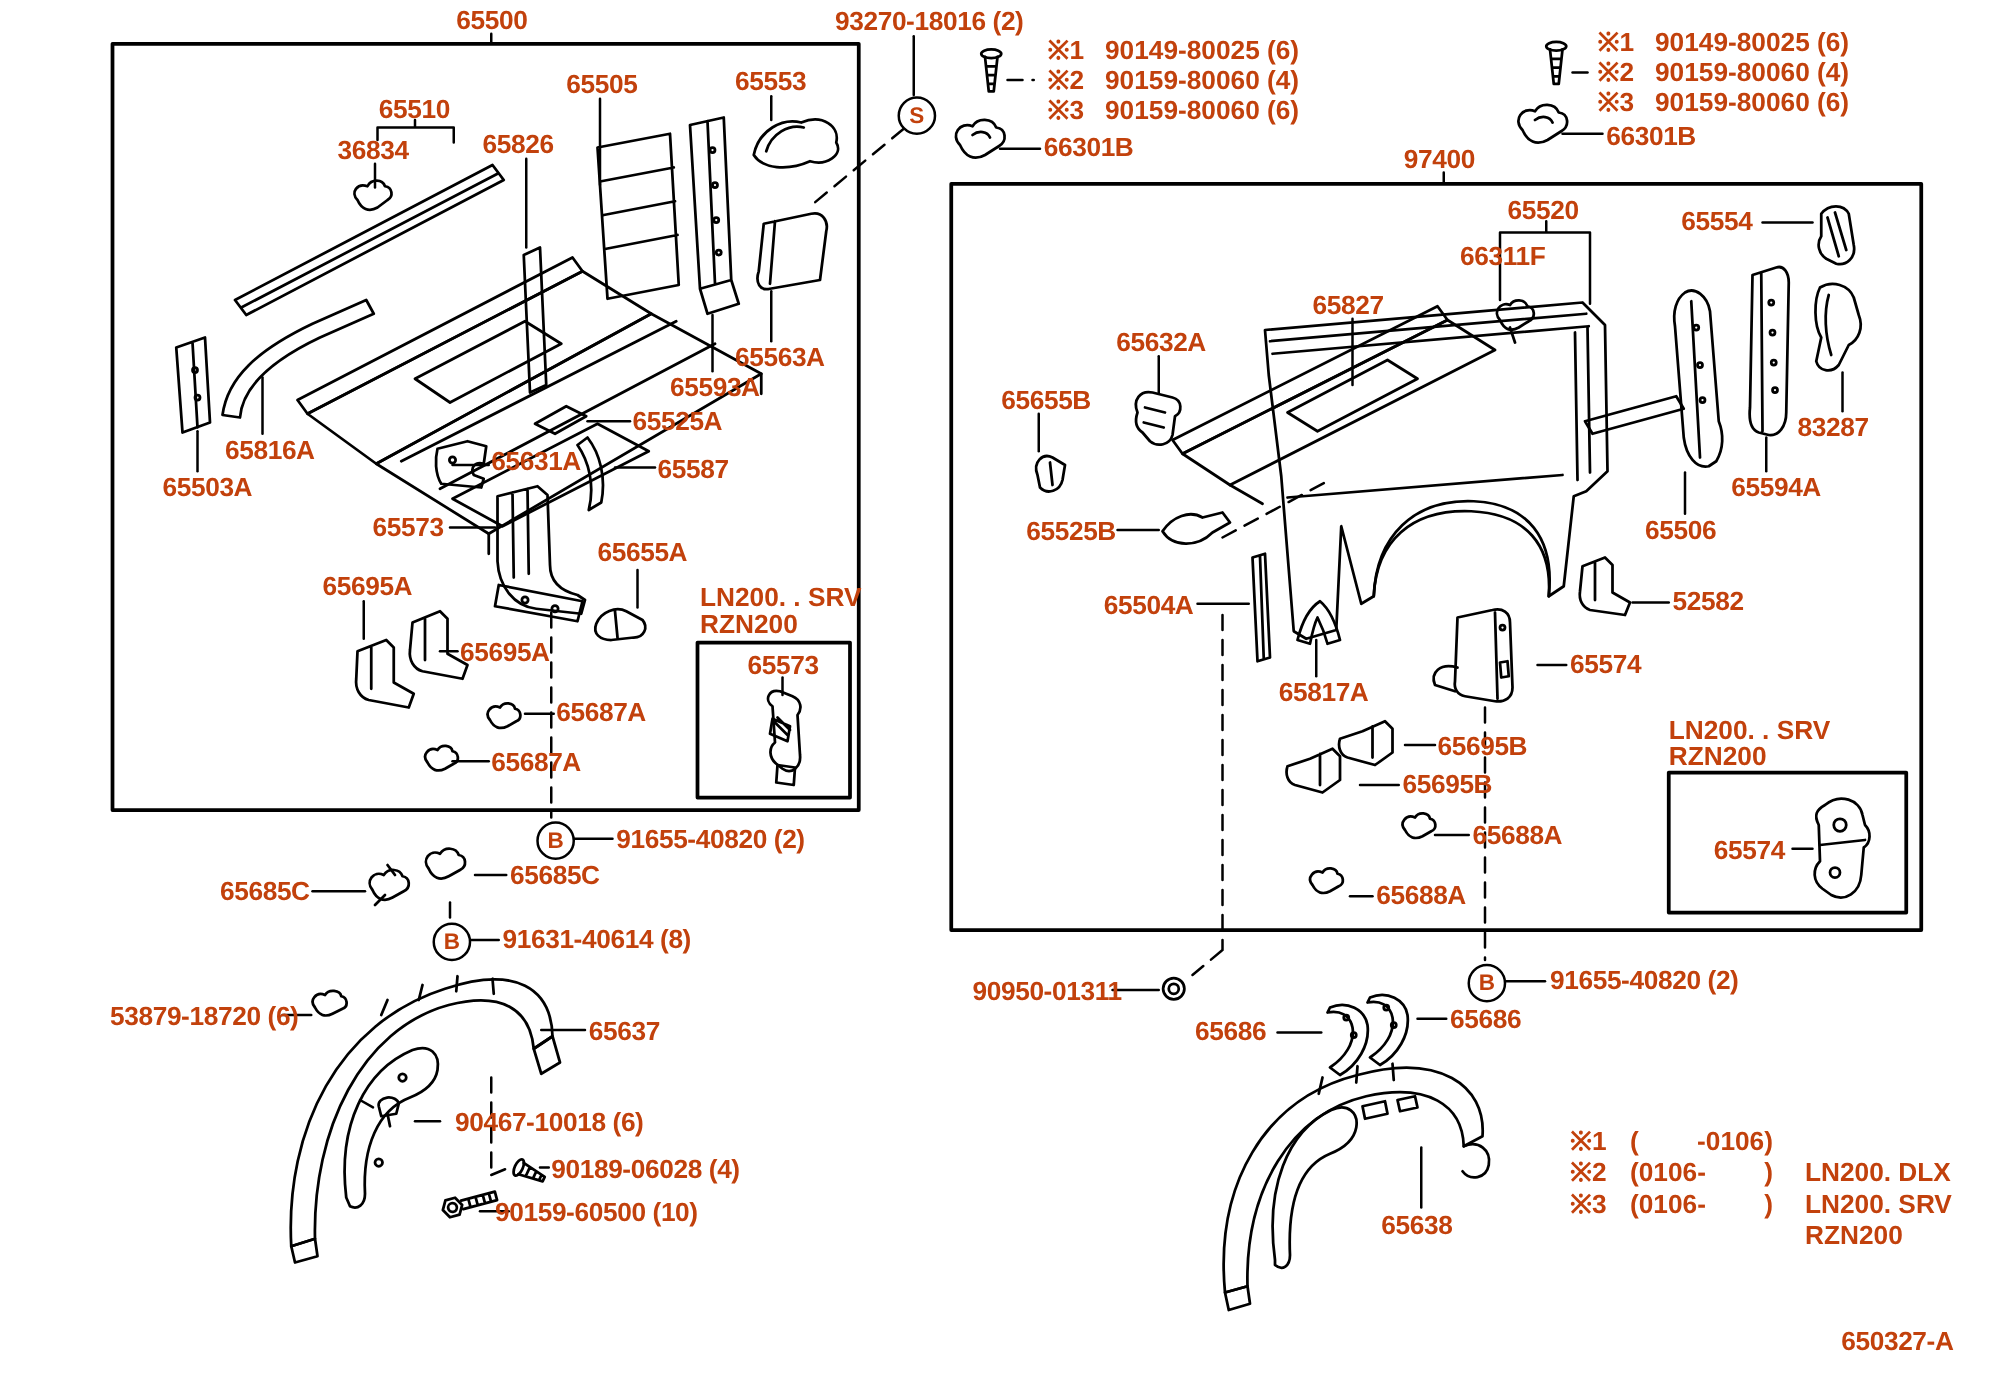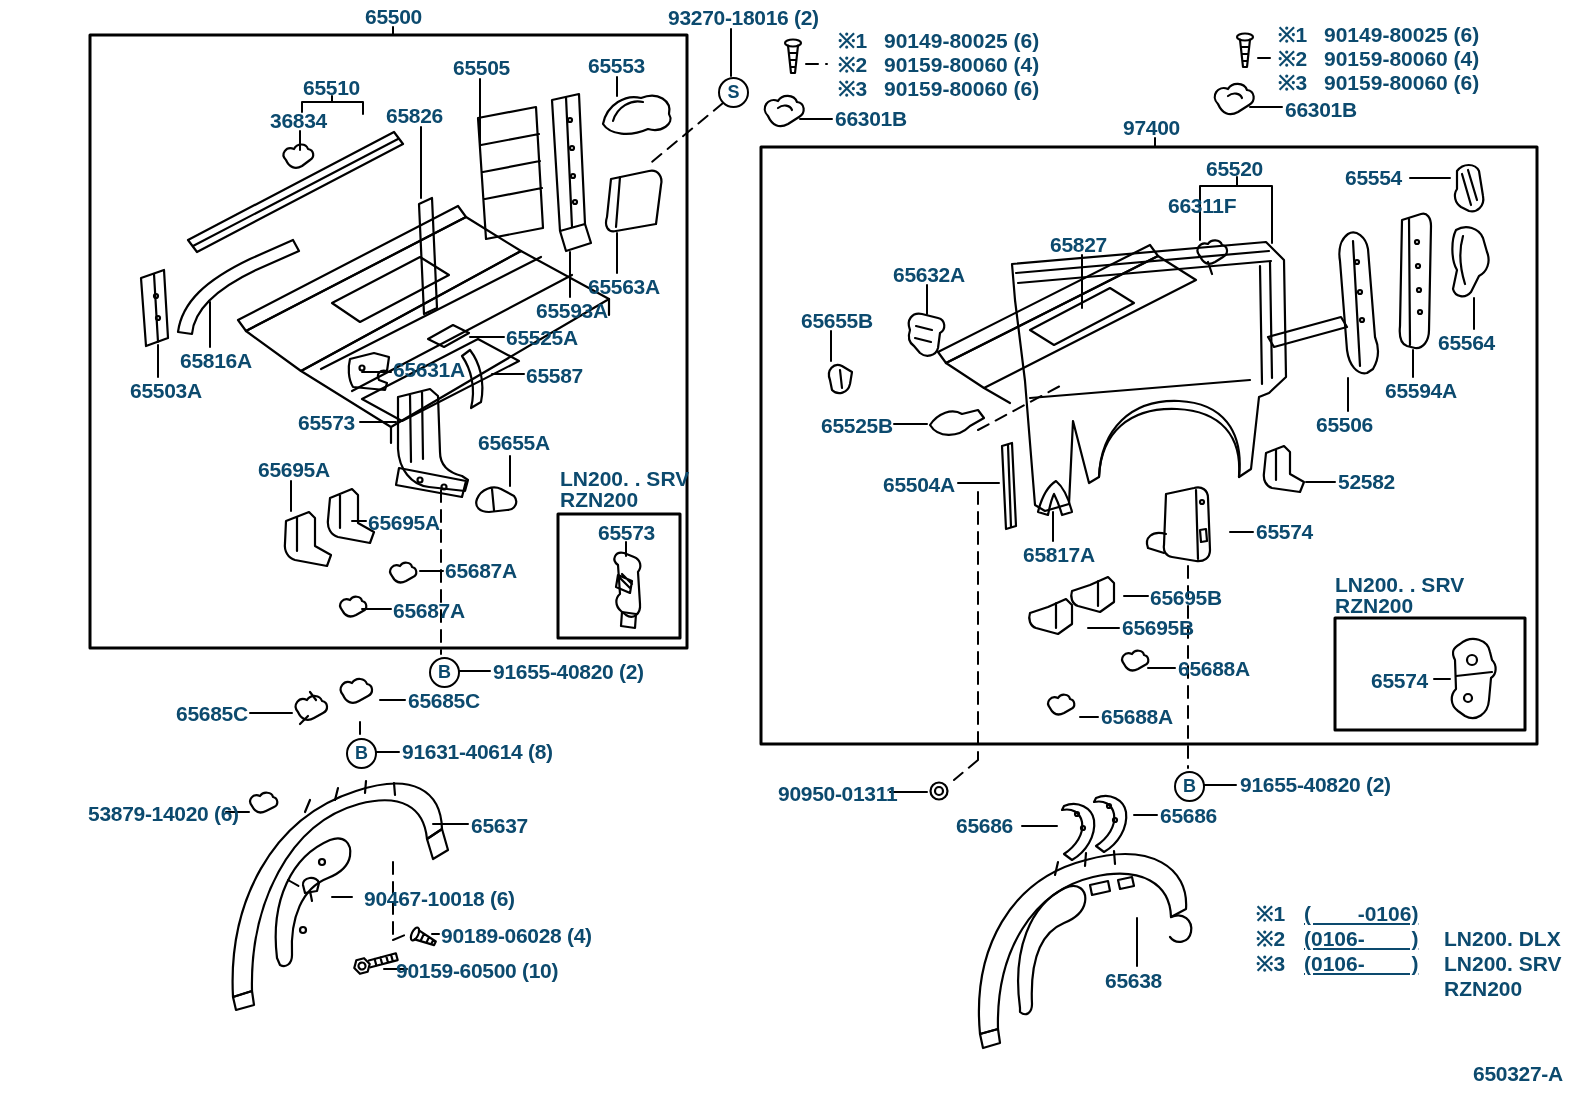--- a/index.html
+++ b/index.html
@@ -1,29 +1,29 @@
 <!DOCTYPE html>
 <html><head>
 <meta charset="utf-8">
 <style>
   html,body{margin:0;padding:0;background:#fff;}
   .canvas{position:relative;width:1592px;height:1099px;background:#ffffff;overflow:hidden;
-          font-family:"Liberation Sans",sans-serif;color:#0c4a6e;}
+          font-family:"Liberation Sans",sans-serif;color:#c2410c;}
   svg.art{position:absolute;left:0;top:0;}
   .lbl{position:absolute;font-size:21px;font-weight:700;line-height:1;white-space:nowrap;
        letter-spacing:-0.3px;}
   .circ{position:absolute;width:27px;height:27px;border:2.5px solid #000;border-radius:50%;
         background:#fff;display:flex;align-items:center;justify-content:center;
         font-size:18px;font-weight:700;}
   .legend{position:absolute;}
   .lrow{display:flex;height:24px;font-size:21px;font-weight:700;line-height:1;white-space:nowrap;}
   .lrow .ref{display:inline-block;width:46px;}
   .arow{display:flex;height:25px;font-size:21px;font-weight:700;line-height:1;white-space:nowrap;}
   .arow .aref{display:inline-block;width:48px;}
-  .arow .arange{display:inline-block;width:140px;white-space:pre;text-decoration:underline;}
+  .arow .arange{display:inline-block;width:140px;white-space:pre;}
   .svc{position:absolute;font-size:21px;font-weight:700;line-height:1;white-space:nowrap;}
 </style>
 </head>
 <body>
 
 <div class="canvas">
 
 <svg class="art" width="1592" height="1099" viewBox="0 0 1592 1099" fill="none" stroke="#000" stroke-width="2.2" stroke-linecap="round" stroke-linejoin="round">
 
   <g stroke-width="3">
@@ -274,34 +274,34 @@
 <div class="lbl" style="left:298px;top:412px">65573</div>
 <div class="lbl" style="left:478px;top:432px">65655A</div>
 <div class="lbl" style="left:258px;top:459px">65695A</div>
 <div class="lbl" style="left:368px;top:512px">65695A</div>
 <div class="lbl" style="left:445px;top:560px">65687A</div>
 <div class="lbl" style="left:393px;top:600px">65687A</div>
 <div class="lbl" style="left:493px;top:661px">91655-40820 (2)</div>
 <div class="lbl" style="left:176px;top:703px">65685C</div>
 <div class="lbl" style="left:408px;top:690px">65685C</div>
 <div class="lbl" style="left:402px;top:741px">91631-40614 (8)</div>
-<div class="lbl" style="left:88px;top:803px">53879-14020 (6)</div>
+<div class="lbl" style="left:88px;top:803px">53879-18720 (6)</div>
 <div class="lbl" style="left:471px;top:815px">65637</div>
 <div class="lbl" style="left:364px;top:888px">90467-10018 (6)</div>
 <div class="lbl" style="left:441px;top:925px">90189-06028 (4)</div>
 <div class="lbl" style="left:396px;top:960px">90159-60500 (10)</div>
 
 <div class="lbl" style="left:1123px;top:117px">97400</div>
 <div class="lbl" style="left:1206px;top:158px">65520</div>
 <div class="lbl" style="left:1168px;top:195px">66311F</div>
 <div class="lbl" style="left:1345px;top:167px">65554</div>
 <div class="lbl" style="left:1050px;top:234px">65827</div>
 <div class="lbl" style="left:893px;top:264px">65632A</div>
 <div class="lbl" style="left:801px;top:310px">65655B</div>
-<div class="lbl" style="left:1438px;top:332px">65564</div>
+<div class="lbl" style="left:1438px;top:332px">83287</div>
 <div class="lbl" style="left:1385px;top:380px">65594A</div>
 <div class="lbl" style="left:1316px;top:414px">65506</div>
 <div class="lbl" style="left:821px;top:415px">65525B</div>
 <div class="lbl" style="left:1338px;top:471px">52582</div>
 <div class="lbl" style="left:883px;top:474px">65504A</div>
 <div class="lbl" style="left:1256px;top:521px">65574</div>
 <div class="lbl" style="left:1023px;top:544px">65817A</div>
 <div class="lbl" style="left:1150px;top:587px">65695B</div>
 <div class="lbl" style="left:1122px;top:617px">65695B</div>
 <div class="lbl" style="left:1178px;top:658px">65688A</div>

